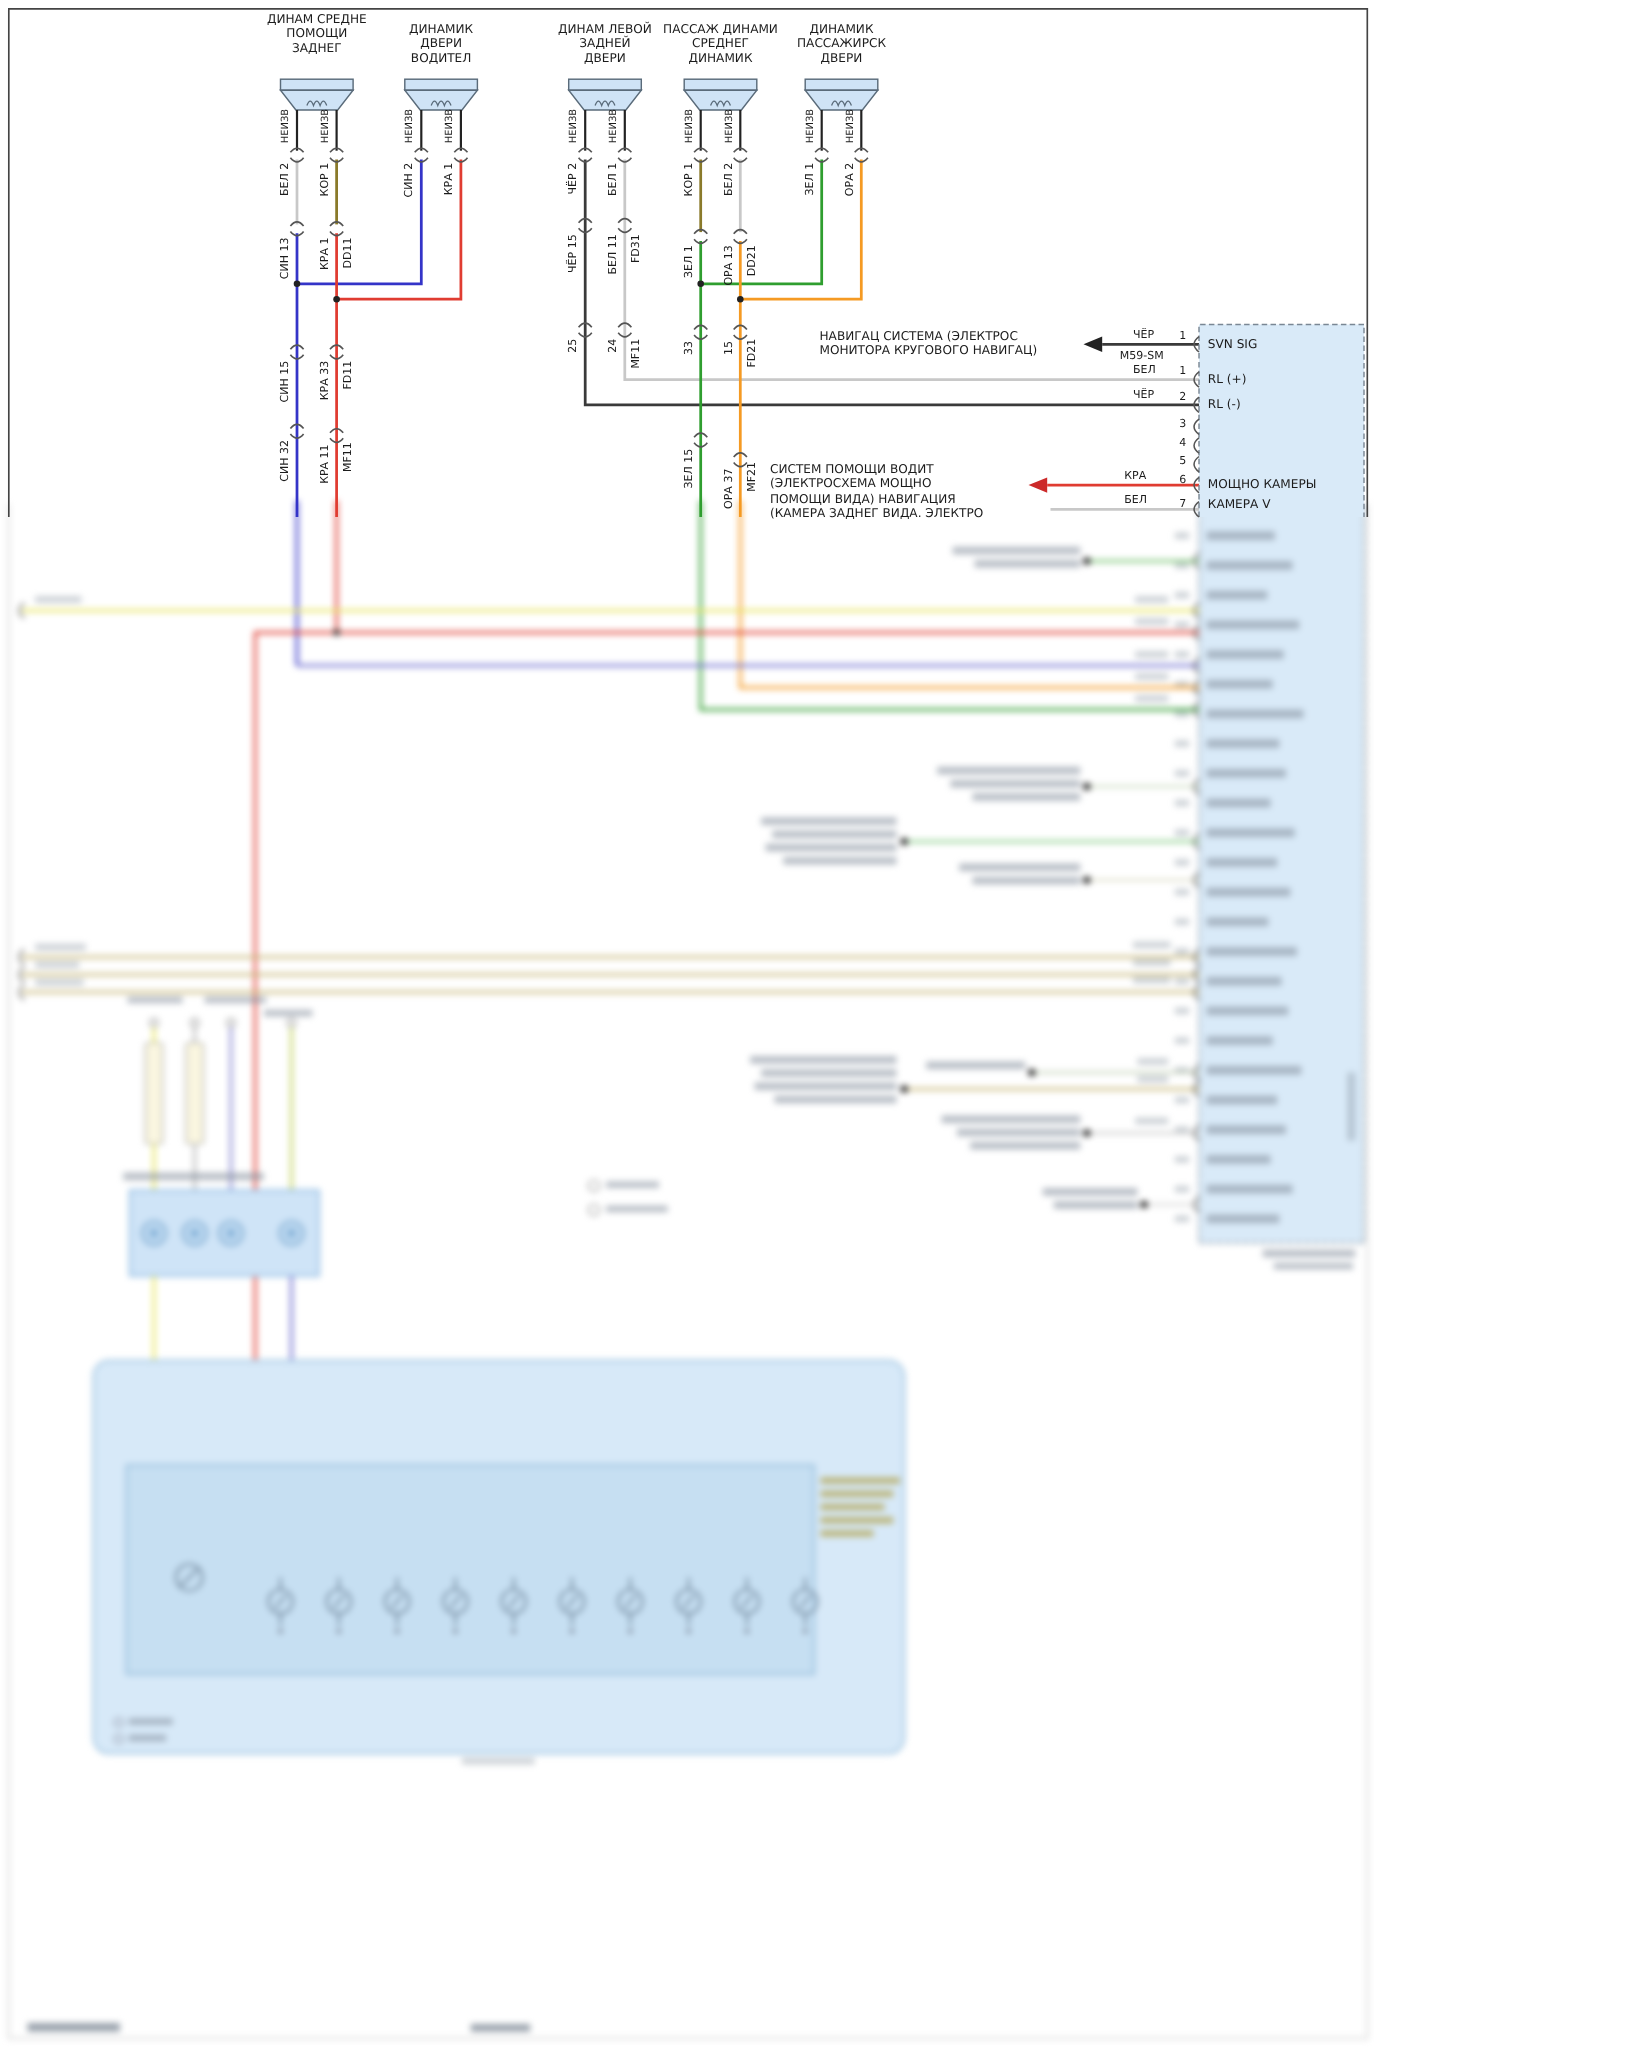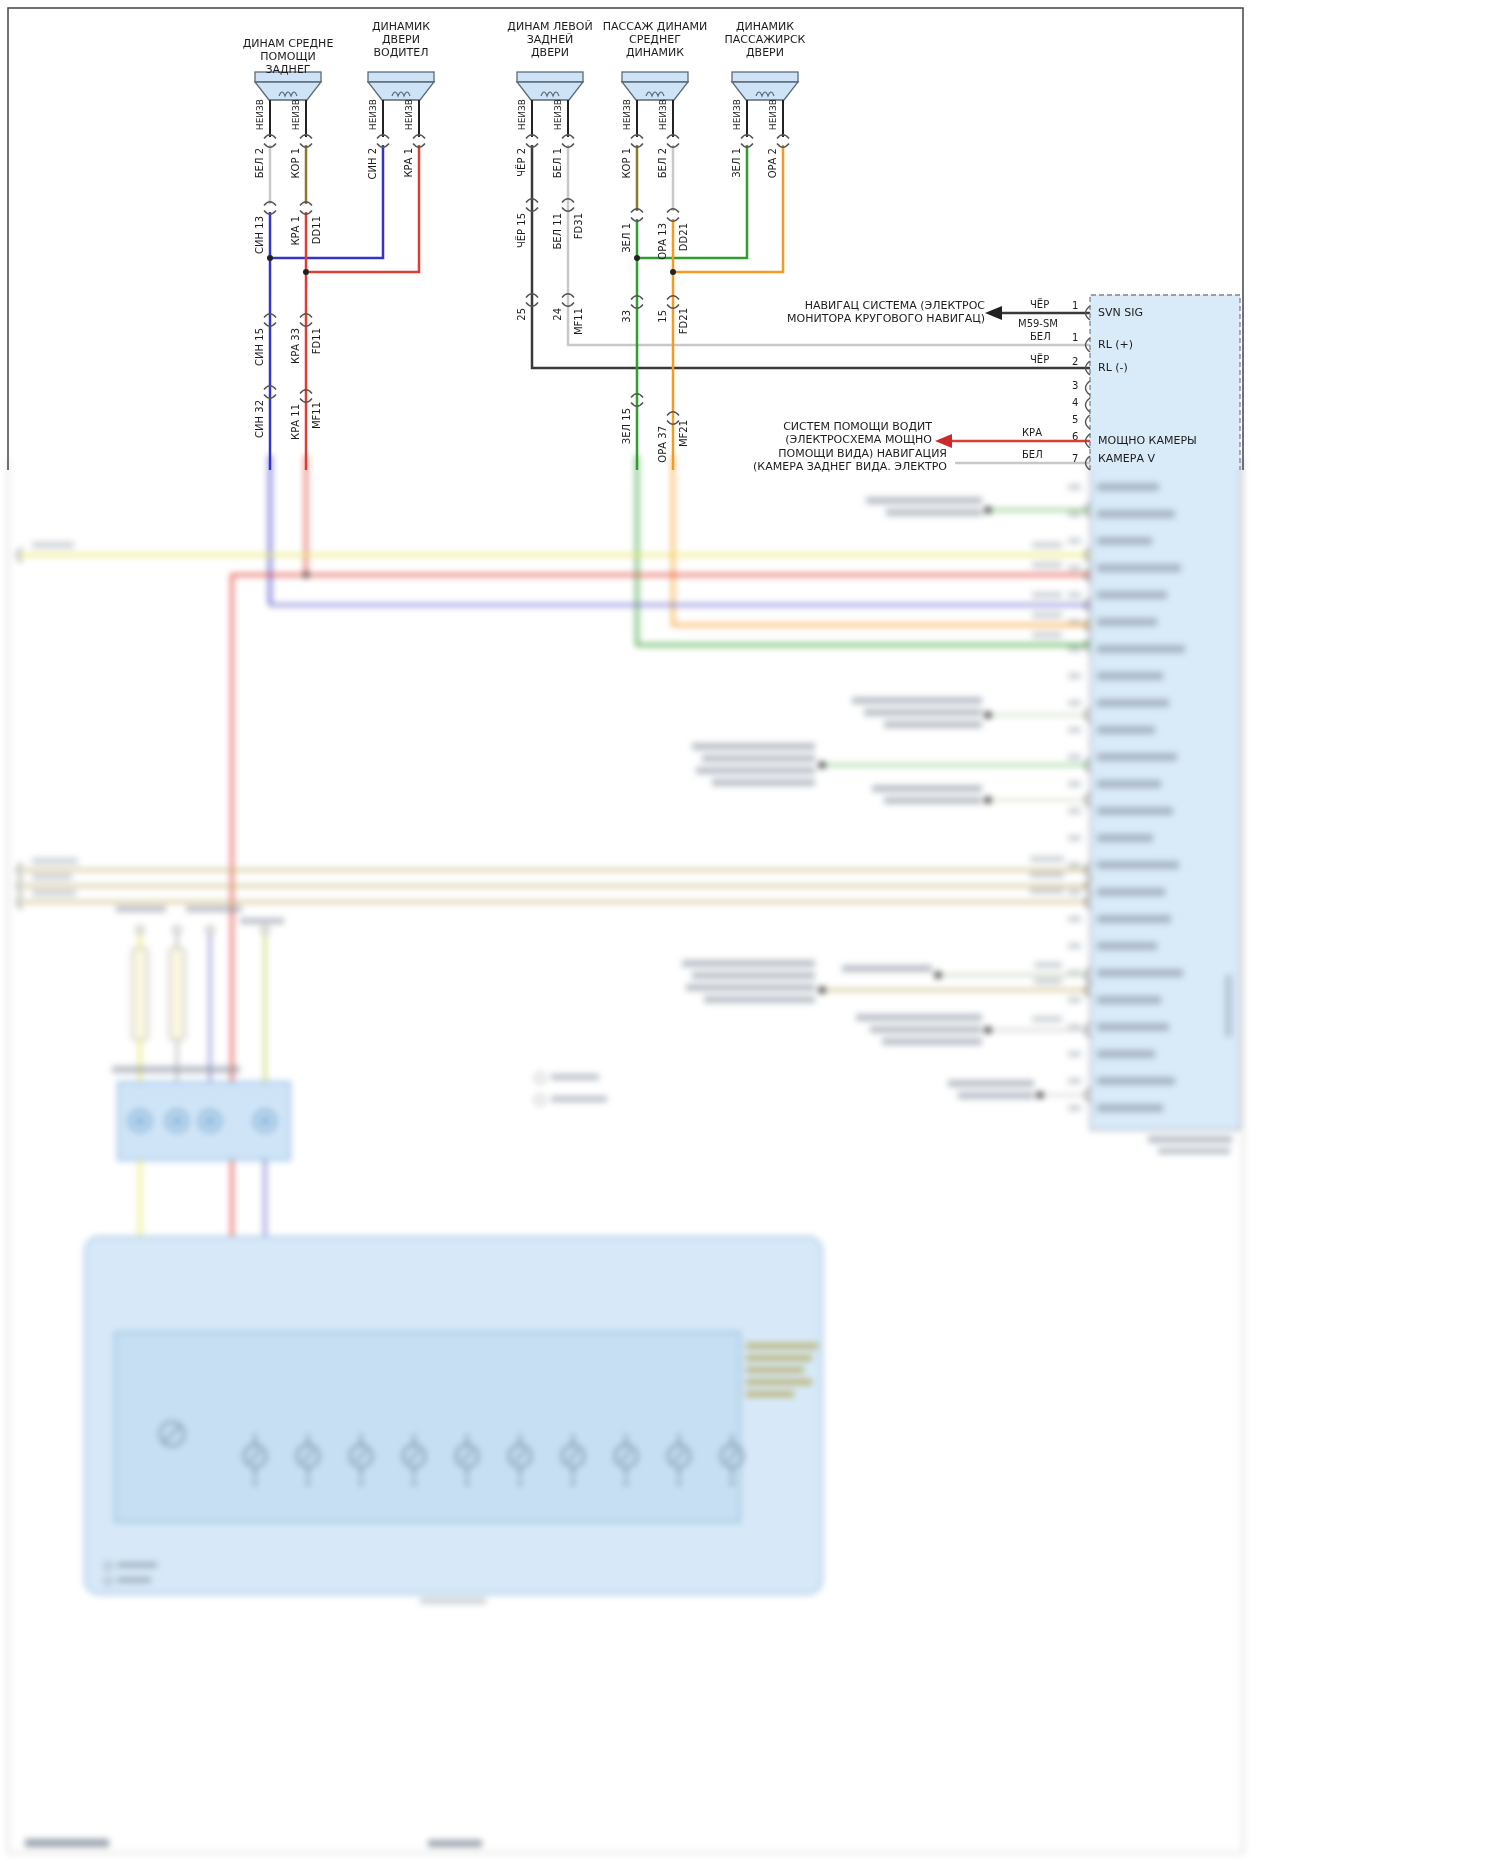--- a/index.html
+++ b/index.html
@@ -4,21 +4,21 @@
 <style>
   html,body{margin:0;padding:0;background:#fff;}
   .canvas{position:relative;width:1500px;height:1861px;background:#fff;overflow:hidden;
           font-family:"DejaVu Sans",sans-serif;}
   .layer{position:absolute;left:0;top:0;}
   .blurwrap{position:absolute;left:0;top:0;width:1500px;height:1861px;filter:blur(3px);z-index:1;}
   .sharp{z-index:2;}
   .texts{z-index:3;}
   .t{position:absolute;font-size:11px;color:#1c1c1c;white-space:nowrap;line-height:13px;z-index:3;}
   .tc{text-align:center;}
-  .tr{text-align:right;}
+  .tr{text-align:left;}
   .f10{font-size:10px;}
   .v{writing-mode:vertical-rl;transform:rotate(180deg);font-size:10px;line-height:12px;}
   .small{font-size:9px;}
   .border{fill:none;stroke:#444;stroke-width:1.5px;}
   .wire{fill:none;stroke-width:2.5px;}
   .cLead{fill:none;stroke:#222;stroke-width:2px;}
   .cBlue{stroke:var(--blue)} .cRed{stroke:var(--red)} .cGreen{stroke:var(--green)}
   .cOrange{stroke:var(--orange)} .cWhite{stroke:var(--white_wire)} .cBrown{stroke:var(--brown)}
   .cBlack{stroke:var(--black_wire)} .cYellow{stroke:var(--yellow)} .cTan{stroke:var(--tan)}
   .cPurple{stroke:var(--purple)}
@@ -431,21 +431,21 @@
         <use href="#pinarc" x="1090" y="388"></use>
       <use href="#pinarc" x="1090" y="405"></use>
         <use href="#pinarc" x="1090" y="422"></use>
       <use href="#pinarc" x="1090" y="441"></use>
         <use href="#pinarc" x="1090" y="463"></use>
     </g>
   </svg>
 
   <div class="layer texts">
 
-    <div class="t tc" style="left:208px;top:37px;width:160px">
+    <div class="t tc" style="left:208px;top:11px;width:160px">
       <div>ДИНАМ СРЕДНЕ</div>
       <div>ПОМОЩИ</div>
       <div>ЗАДНЕГ</div>
     </div>
     <div class="t tc" style="left:321px;top:20px;width:160px">
       <div>ДИНАМИК</div>
       <div>ДВЕРИ</div>
       <div>ВОДИТЕЛ</div>
     </div>
     <div class="t tc" style="left:470px;top:20px;width:160px">

